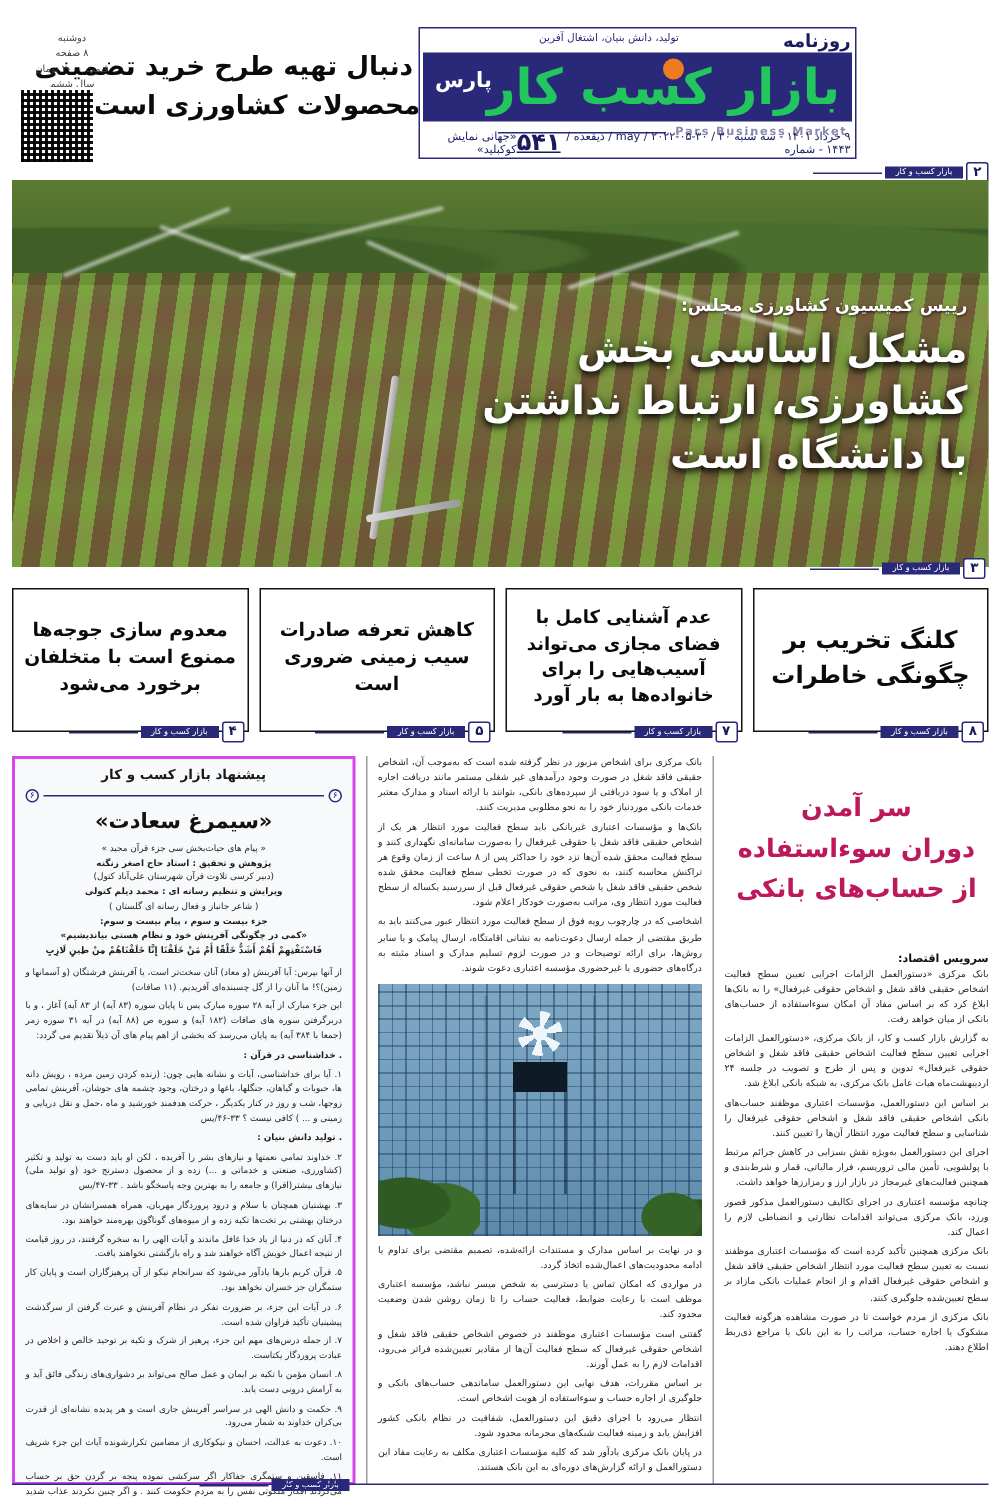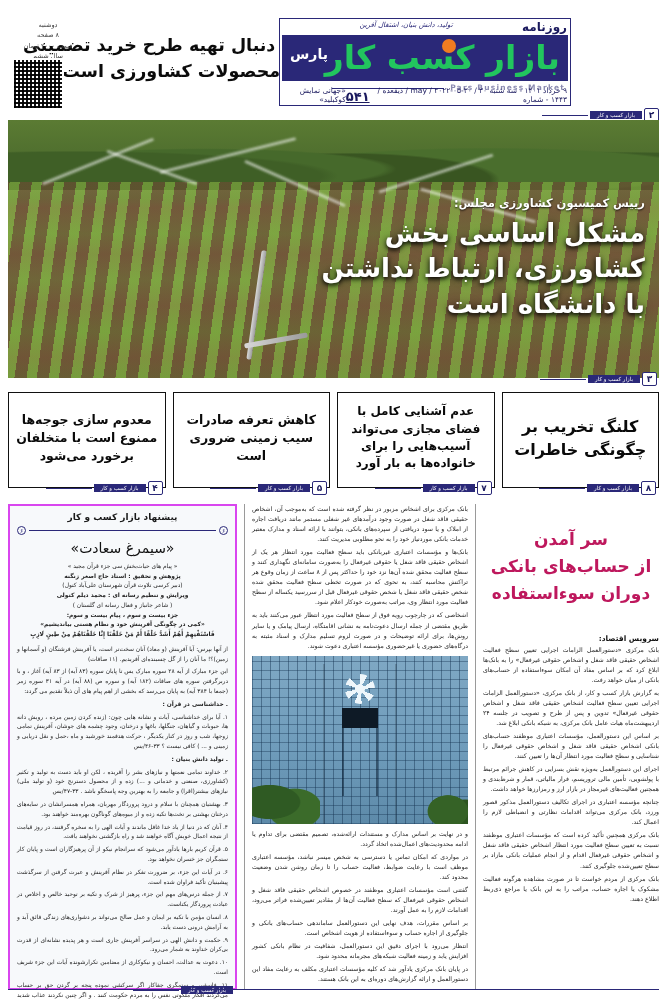--- a/index.html
+++ b/index.html
@@ -29,21 +29,20 @@
     position: absolute; inset: 0;
     border: 1.5px solid #2a2878; background: #fff;
   }
   .logo-roozname {
     position: absolute; top: 2px; right: 4px;
     font-size: 12px; font-weight: bold; color: #1b1a5e; direction: rtl;
   }
   .logo-slogan {
     position: absolute; top: 3px; right: 58px; left: 20px;
     font-size: 7px; color: #2a2878; direction: rtl; text-align: center;
-    font-style: italic;
   }
   .logo-bar {
     position: absolute; top: 17px; right: 3px; left: 3px; height: 46px;
     background: #2a2878; overflow: hidden;
   }
   .logo-main {
     position: absolute; right: 8px; top: 1px;
     color: #22c55e; font-size: 33px; font-weight: bold; direction: rtl;
     letter-spacing: -1px; line-height: 44px; white-space: nowrap;
   }
@@ -63,21 +62,21 @@
   }
   .logo-en::after {
     content: ""; position: absolute; left: -118px; top: 5px;
     width: 112px; height: 1px; background: #2a2878;
   }
   .logo-dateline {
     position: absolute; bottom: 2px; right: 4px; left: 4px;
     font-size: 7.5px; color: #1b1a5e; direction: rtl;
     display: flex; justify-content: space-between; align-items: flex-end;
   }
-  .logo-dateline .dl-num { font-size: 13px; font-weight: bold; text-decoration: underline; }
+  .logo-dateline .dl-num { font-size: 16px; font-weight: bold; text-decoration: underline; }
 
   .corner-info {
     position: absolute; top: 20px; left: 8px; width: 80px;
     text-align: center; direction: rtl;
   }
   .corner-info div { font-size: 6.5px; color: #3a3a3a; line-height: 1.6; }
   .qr {
     position: absolute; top: 58px; left: 12px;
     width: 52px; height: 52px;
     background:
@@ -250,21 +249,21 @@
   .lb-head { text-align: center; font-size: 9px; font-weight: bold; color: #1a1a1a; }
   .lb-rule {
     display: flex; align-items: center; justify-content: center; gap: 3px;
     margin: 4px 0 5px 0;
   }
   .lb-rule .line { flex: 1; height: 1px; background: #2a2878; }
   .lb-rule .orn {
     width: 9px; height: 9px; border: 1px solid #2a2878; border-radius: 50%;
     color: #2a2878; font-size: 6px; display: flex; align-items: center; justify-content: center;
   }
-  .lb-title { text-align: center; font-size: 14px; font-weight: normal; color: #111; margin-bottom: 6px; }
+  .lb-title { text-align: center; font-size: 14px; font-weight: bold; color: #111; margin-bottom: 6px; }
   .lb-meta { font-size: 5.9px; line-height: 1.65; text-align: center; color: #1d1d1d; }
   .lb-meta .b { font-weight: bold; }
   .lb-body { font-size: 5.9px; line-height: 1.66; text-align: justify; color: #222; margin-top: 5px; }
   .lb-body p { margin-bottom: 3px; }
   .lb-body .b { font-weight: bold; }
   .leftbox .pageflag { position: absolute; bottom: -9px; right: 0; }
 
   .bottom-rule { position: absolute; bottom: 10px; right: 8px; left: 8px; height: 1px; background: #2a2878; }
 </style>
 </head>
@@ -376,22 +375,22 @@
         <span class="rule"></span>
       </div>
     </div>
   </div>
 
   <div class="body-cols">
 
     <div class="col-right">
       <div class="right-title">
         <div>سر آمدن</div>
+        <div>دوران سوءاستفاده</div>
         <div>از حساب‌های بانکی</div>
-        <div>دوران سوءاستفاده</div>
       </div>
       <div class="service-tag">سرویس اقتصاد:</div>
       <div class="micro">
         <p>بانک مرکزی «دستورالعمل الزامات اجرایی تعیین سطح فعالیت اشخاص حقیقی فاقد شغل و اشخاص حقوقی غیرفعال» را به بانک‌ها ابلاغ کرد که بر اساس مفاد آن امکان سوءاستفاده از حساب‌های بانکی از میان خواهد رفت.</p>
         <p>به گزارش بازار کسب و کار، از بانک مرکزی، «دستورالعمل الزامات اجرایی تعیین سطح فعالیت اشخاص حقیقی فاقد شغل و اشخاص حقوقی غیرفعال» تدوین و پس از طرح و تصویب در جلسه ۲۴ اردیبهشت‌ماه هیات عامل بانک مرکزی، به شبکه بانکی ابلاغ شد.</p>
         <p>بر اساس این دستورالعمل، مؤسسات اعتباری موظفند حساب‌های بانکی اشخاص حقیقی فاقد شغل و اشخاص حقوقی غیرفعال را شناسایی و سطح فعالیت مورد انتظار آن‌ها را تعیین کنند.</p>
         <p>اجرای این دستورالعمل به‌ویژه نقش بسزایی در کاهش جرائم مرتبط با پولشویی، تأمین مالی تروریسم، فرار مالیاتی، قمار و شرط‌بندی و همچنین فعالیت‌های غیرمجاز در بازار ارز و رمزارزها خواهد داشت.</p>
         <p>چنانچه مؤسسه اعتباری در اجرای تکالیف دستورالعمل مذکور قصور ورزد، بانک مرکزی می‌تواند اقدامات نظارتی و انضباطی لازم را اعمال کند.</p>
         <p>بانک مرکزی همچنین تأکید کرده است که مؤسسات اعتباری موظفند نسبت به تعیین سطح فعالیت مورد انتظار اشخاص حقیقی فاقد شغل و اشخاص حقوقی غیرفعال اقدام و از انجام عملیات بانکی مازاد بر سطح تعیین‌شده جلوگیری کنند.</p>
         <p>بانک مرکزی از مردم خواست تا در صورت مشاهده هرگونه فعالیت مشکوک یا اجاره حساب، مراتب را به این بانک یا مراجع ذی‌ربط اطلاع دهند.</p>

